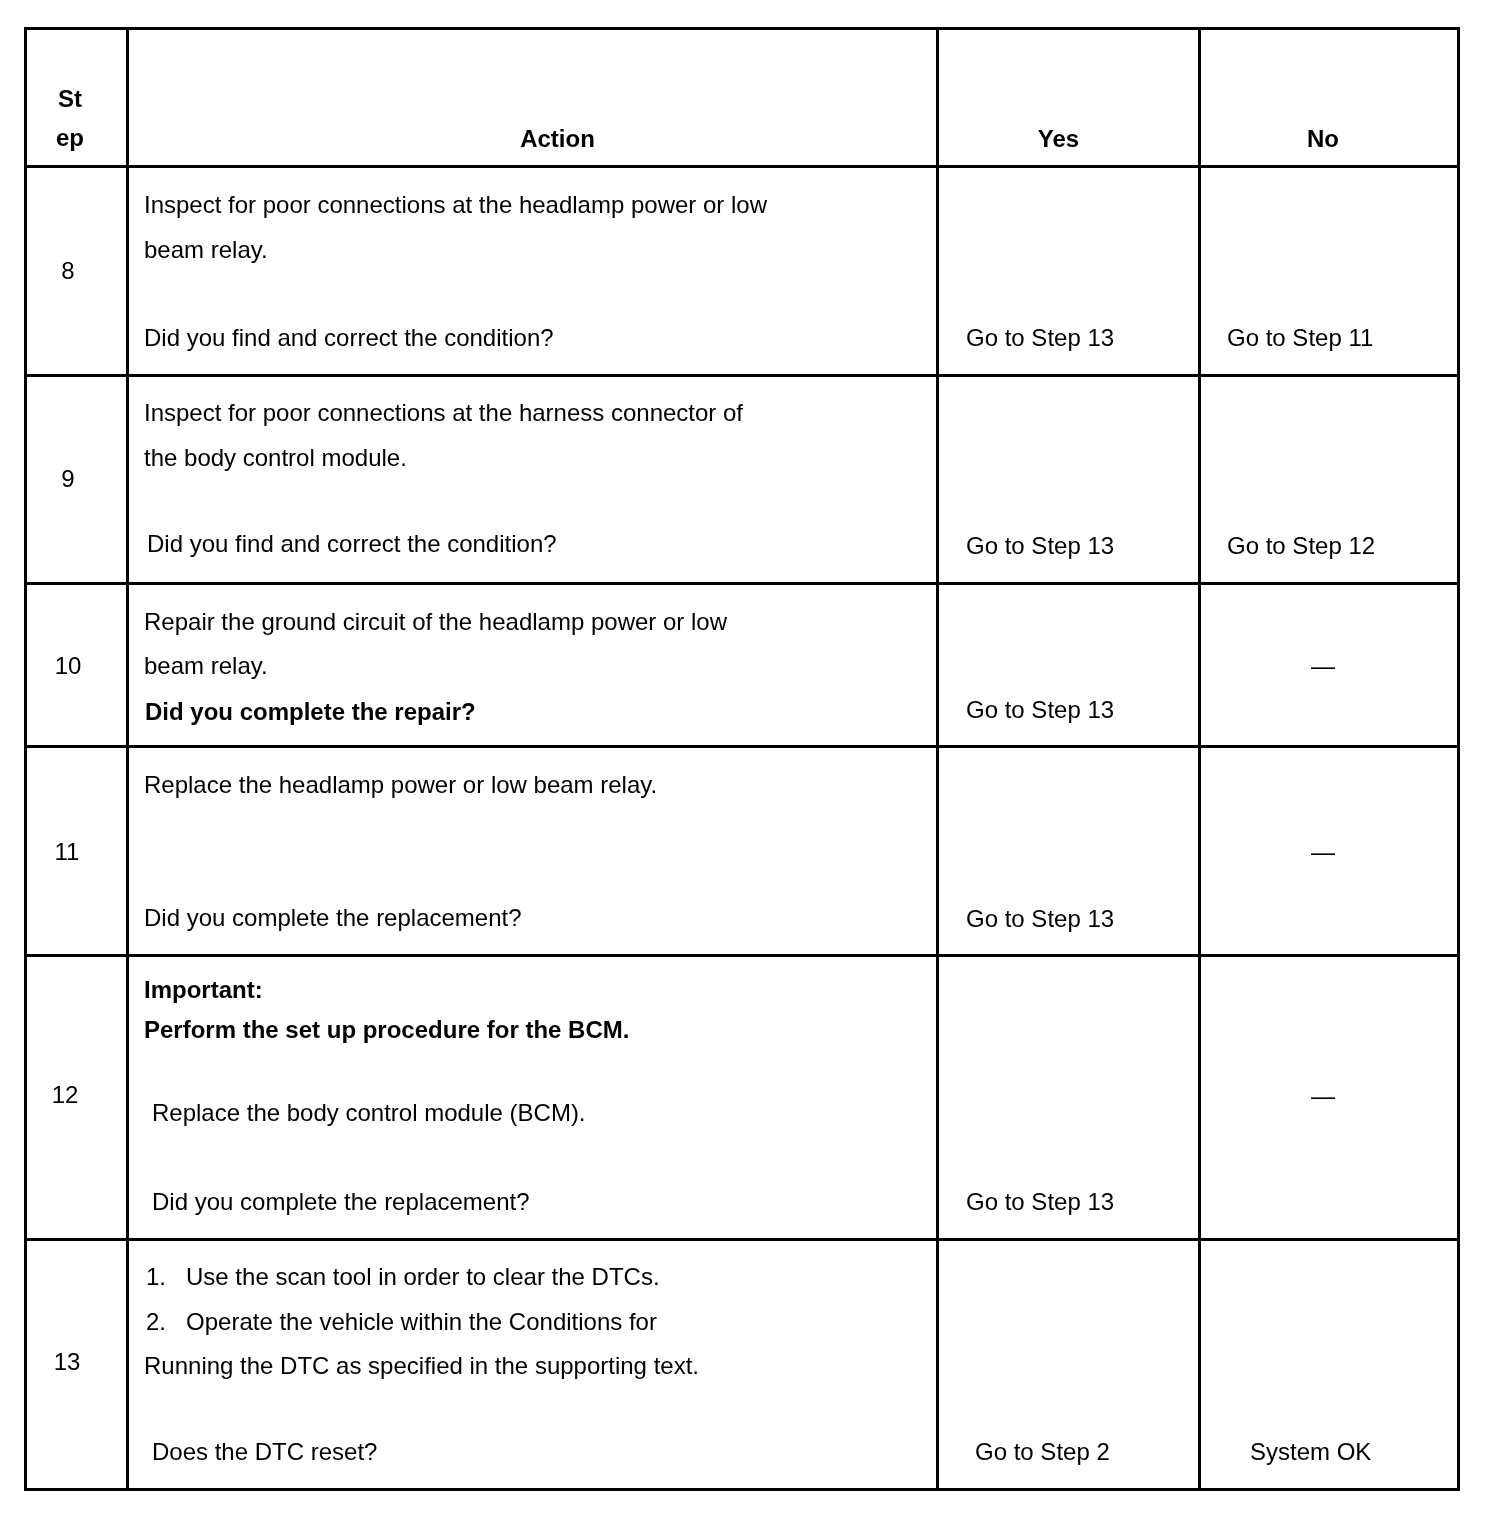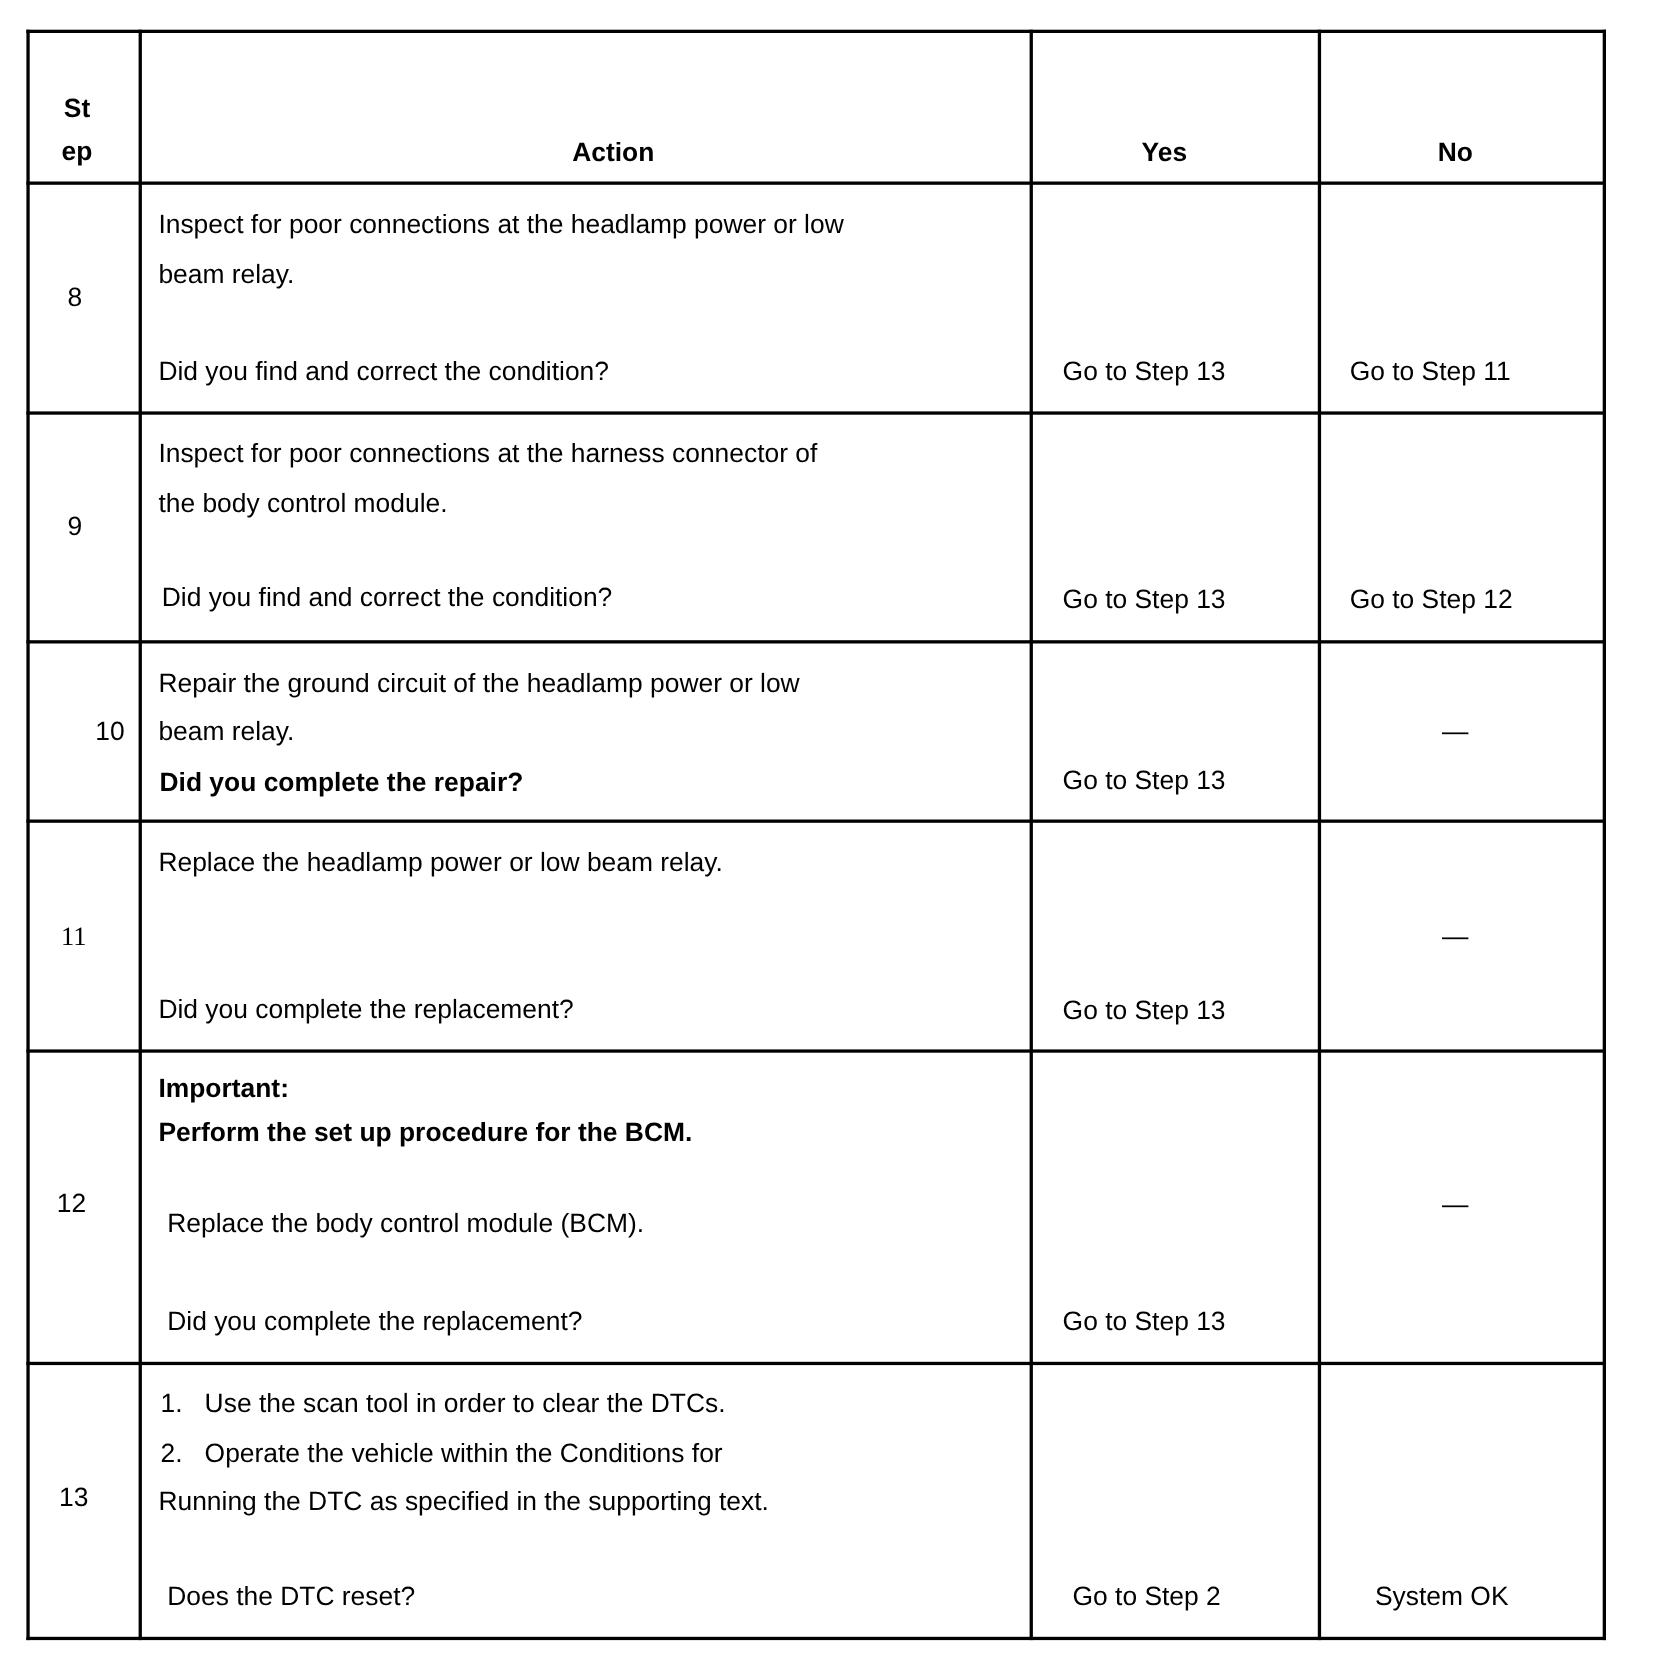--- a/index.html
+++ b/index.html
@@ -53,30 +53,30 @@
   <div>
     <div class="cell" style="left:0;width:88px;top:440px;text-align:center;">9</div>
     <div class="cell" style="left:120px;top:374px;">Inspect for poor connections at the harness connector of</div>
     <div class="cell" style="left:120px;top:419px;">the body control module.</div>
     <div class="cell" style="left:123px;top:505px;">Did you find and correct the condition?</div>
     <div class="cell" style="left:942px;top:507px;">Go to Step 13</div>
     <div class="cell" style="left:1203px;top:507px;">Go to Step 12</div>
   </div>
 
   <div>
-    <div class="cell" style="left:0;width:88px;top:627px;text-align:center;margin-left:32px;">10</div>
+    <div class="cell" style="left:0;width:88px;top:627px;text-align:center;">10</div>
     <div class="cell" style="left:120px;top:583px;">Repair the ground circuit of the headlamp power or low</div>
     <div class="cell" style="left:120px;top:627px;">beam relay.</div>
     <div class="cell" style="left:121px;top:673px;font-weight:bold;">Did you complete the repair?</div>
     <div class="cell" style="left:942px;top:671px;">Go to Step 13</div>
     <div class="cell" style="left:1174px;width:250px;top:627px;text-align:center;">—</div>
   </div>
 
   <div>
-    <div class="cell" style="left:0;width:86px;top:813px;text-align:center;font-family:Liberation Serif, serif;">11</div>
+    <div class="cell" style="left:0;width:86px;top:813px;text-align:center;">11</div>
     <div class="cell" style="left:120px;top:746px;">Replace the headlamp power or low beam relay.</div>
     <div class="cell" style="left:120px;top:879px;">Did you complete the replacement?</div>
     <div class="cell" style="left:942px;top:880px;">Go to Step 13</div>
     <div class="cell" style="left:1174px;width:250px;top:813px;text-align:center;">—</div>
   </div>
 
   <div>
     <div class="cell" style="left:0;width:82px;top:1056px;text-align:center;">12</div>
     <div class="cell bold" style="left:120px;top:951px;">Important:</div>
     <div class="cell bold" style="left:120px;top:991px;">Perform the set up procedure for the BCM.</div>

